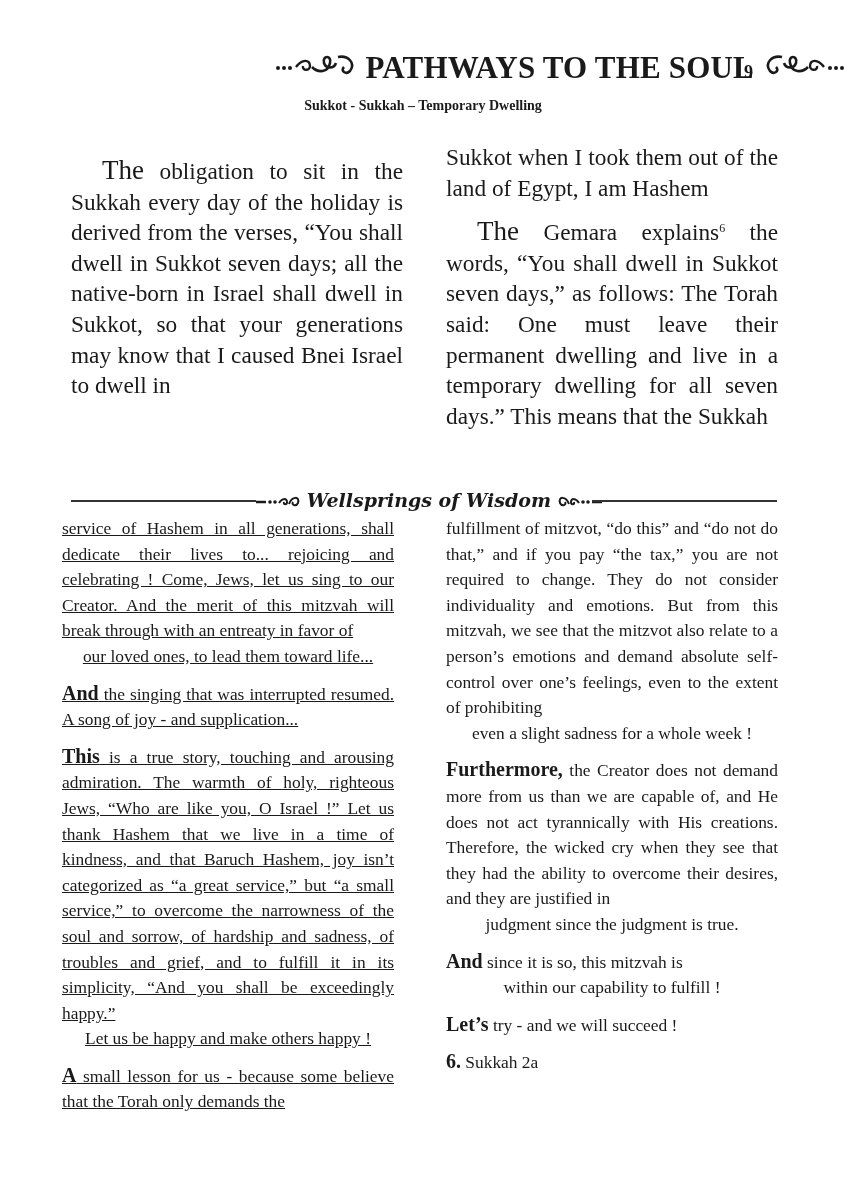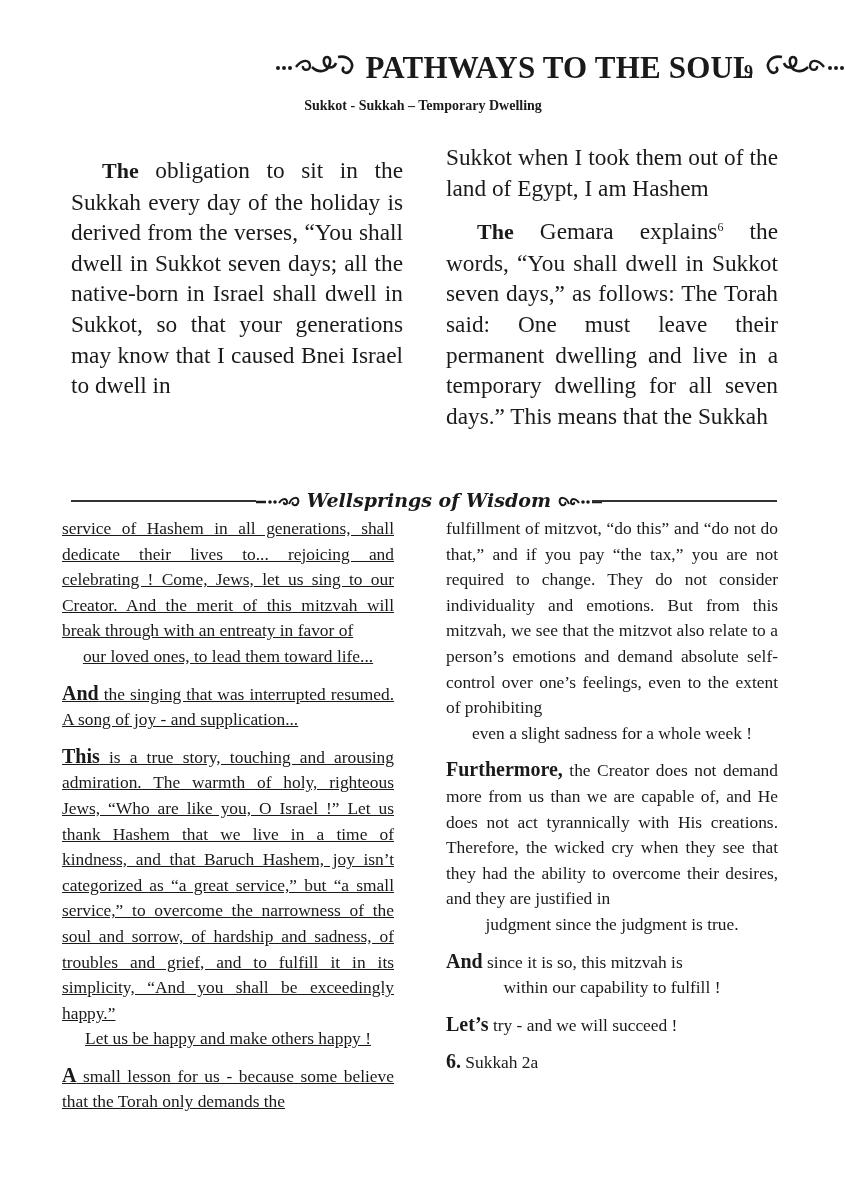--- a/index.html
+++ b/index.html
@@ -17,21 +17,21 @@
   .header-subtitle { font-size: 14px; font-weight: bold; margin-top: 8px; }
 
   .col { position: absolute; width: 332px; text-align: justify; }
   .top-col { font-size: 23.3px; line-height: 30.6px; }
   .col-left-top { left: 71px; top: 142px; }
   .col-right-top { left: 446px; top: 142px; }
   .top-col p { margin: 0; }
   .top-col .gap { margin-top: 13px; }
   .indent { text-indent: 31px; }
   .center-line { text-align: center; text-align-last: center; }
-  .lead-big { font-weight: bold; font-size: 22px; }
+  .lead-big { font-weight: normal; font-size: 27px; }
   .small-ref { font-size: 18.5px; }
   sup { font-size: 12px; vertical-align: 8px; line-height: 0; }
 
   .divider { position: absolute; top: 486px; left: 71px; width: 706px; height: 28px; }
   .divider-line { position: absolute; top: 14px; height: 1.5px; background: #333; }
   .divider-line.left { left: 0; width: 185px; }
   .divider-line.right { right: 0; width: 185px; }
   .divider-title { position: absolute; left: 185px; width: 336px; top: 0; text-align: center;
                    font-family: "DejaVu Serif", serif; font-style: italic; font-weight: bold;
                    font-size: 19px; line-height: 28px; white-space: nowrap; }

